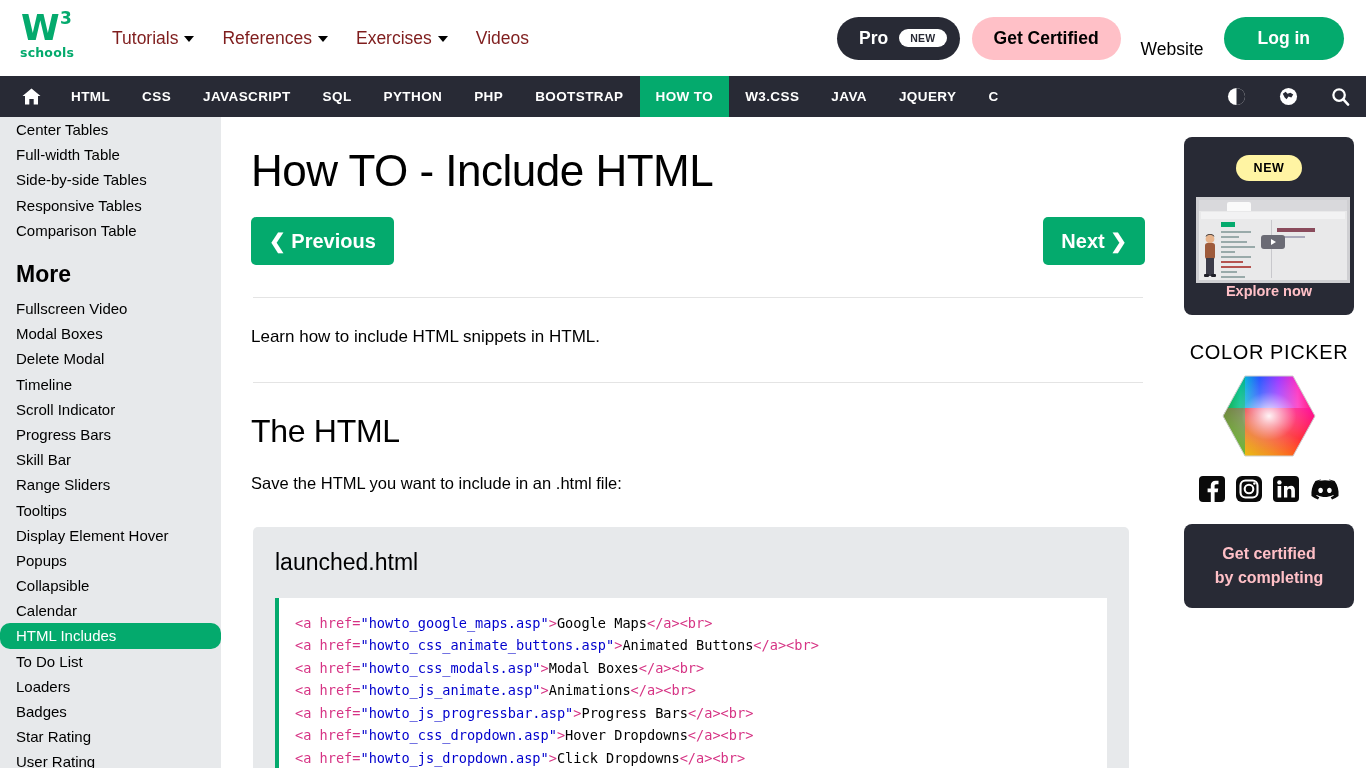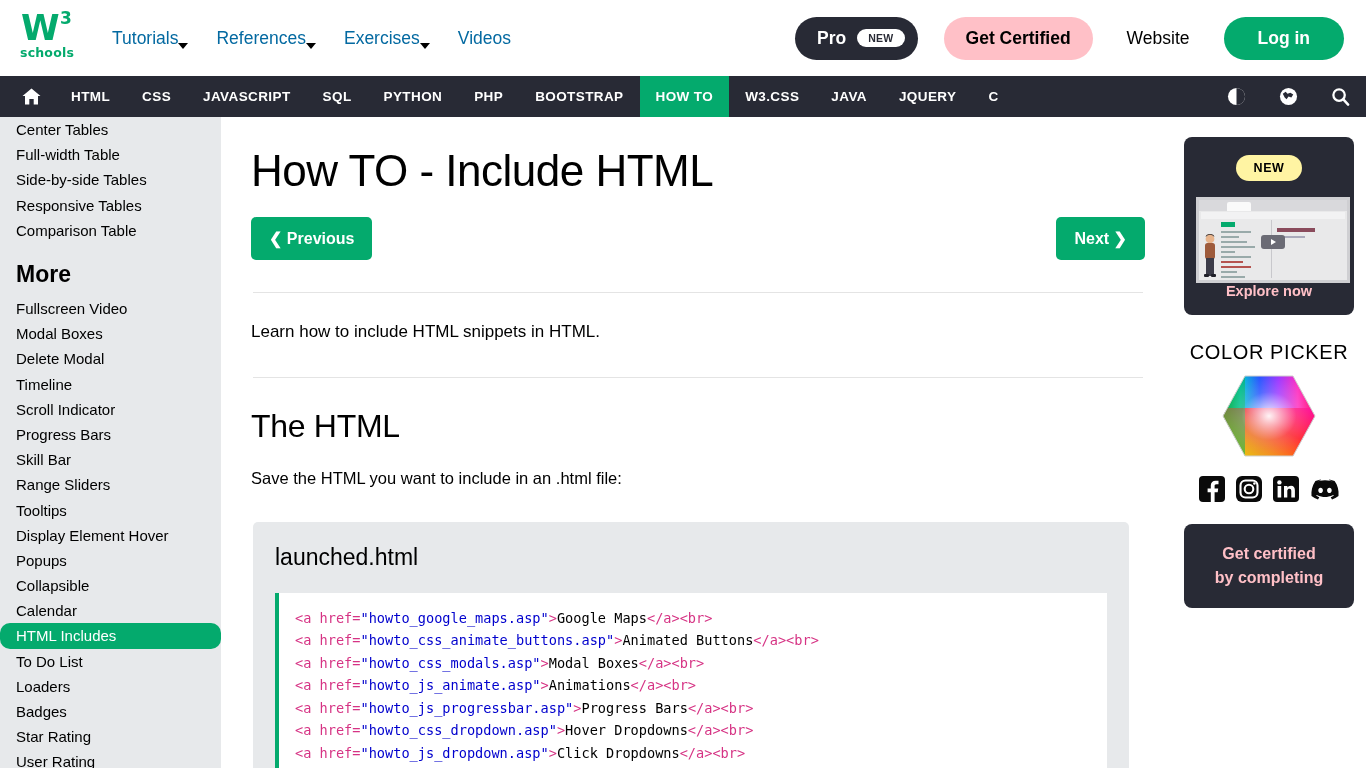--- a/index.html
+++ b/index.html
@@ -50,41 +50,42 @@
     font-family: "DejaVu Sans", sans-serif;
     font-weight: 700;
     font-size: 12.5px;
     color: #04AA6D;
     position: absolute;
     left: 2px; top: 34px;
     letter-spacing: 0.2px;
   }
   .mainnav { display: flex; align-items: center; gap: 0px; }
   .mainnav a {
-    color: #0369a1;
+    color: #7f1d1d;
     text-decoration: none;
     font-size: 17.5px;
     padding: 10px 14px;
     display: inline-flex;
-    align-items: flex-end;
+    align-items: center;
+    gap: 6px;
     white-space: nowrap;
   }
   .caret {
     width: 0; height: 0;
     border-left: 5px solid transparent;
     border-right: 5px solid transparent;
     border-top: 6px solid #000;
     display: inline-block;
     margin-top: 2px;
   }
   .topright {
     margin-left: auto;
     display: flex;
-    align-items: center;
-    gap: 26px;
+    align-items: flex-end;
+    gap: 12px;
   }
   .btn-pro {
     background: #282A35;
     color: #ffffff;
     border-radius: 22px;
     height: 43px;
     padding: 0 13px 0 22px;
     display: flex;
     align-items: center;
     gap: 11px;
@@ -211,21 +212,21 @@
     letter-spacing: -0.5px;
     margin-bottom: 22px;
     line-height: 1.1;
   }
   .navbtns { display: flex; align-items: center; justify-content: space-between; }
   .btn-nav {
     background: #04AA6D;
     color: #fff;
     border: none;
     border-radius: 5px;
-    font-size: 16px;
+    font-size: 20px;
     font-weight: 700;
     padding: 12px 18px;
     cursor: pointer;
     font-family: "Liberation Sans", sans-serif;
   }
   .hr {
     border: none;
     border-top: 1px solid #e4e4e4;
     margin: 32px 2px 0 2px;
   }

